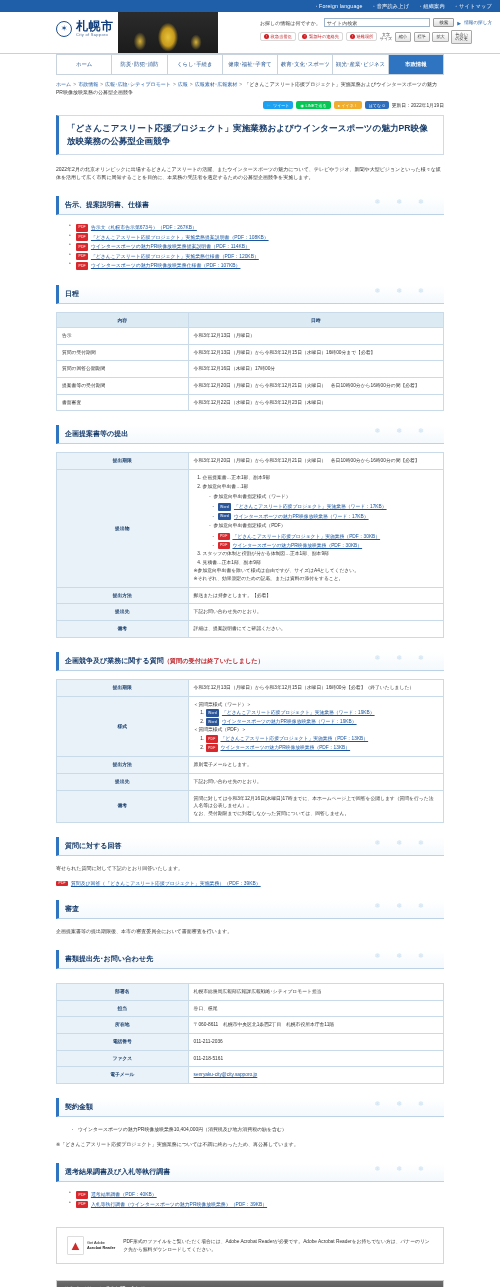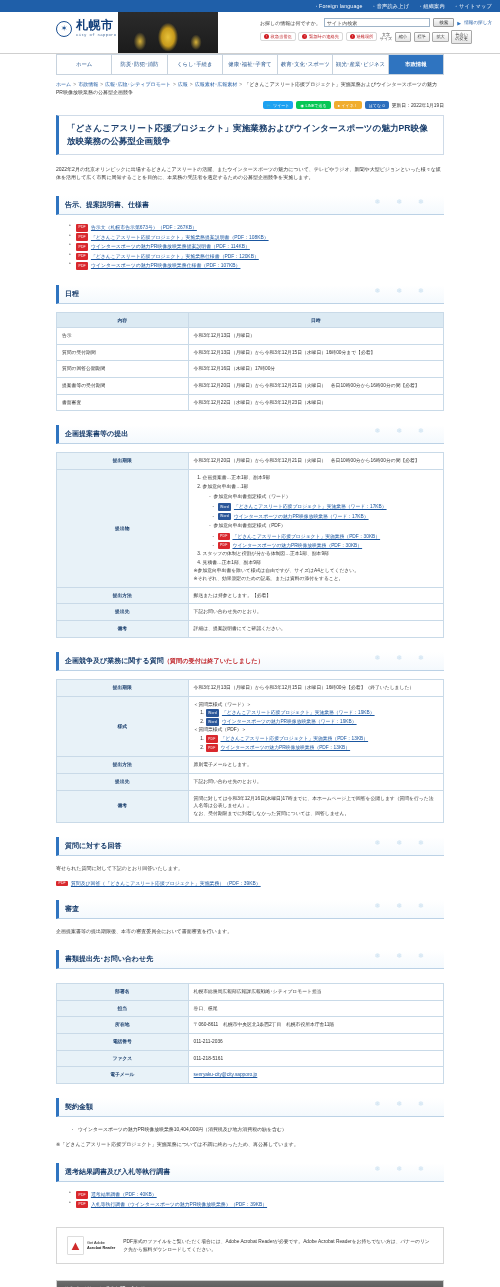--- a/index.html
+++ b/index.html
@@ -43,21 +43,21 @@
   .logo {
     position: absolute; left: 56px; top: 8px;
     display: flex; align-items: center; gap: 4px;
   }
   .logo-mark {
     width: 16px; height: 16px; border-radius: 50%;
     border: 1.4px solid #1b4f91;
     display: flex; align-items: center; justify-content: center;
     color: #1b4f91; font-size: 8px; line-height: 1;
   }
-  .logo-text { line-height: 1; font-family: Liberation Mono, monospace; }
+  .logo-text { line-height: 1; }
   .logo-jp { font-size: 12px; font-weight: bold; color: #123f7b; letter-spacing: .5px; }
   .logo-en { font-size: 4px; color: #4a6f9e; letter-spacing: .3px; margin-top: 1px; }
 
   .hdr-right { position: absolute; right: 8px; top: 6px; width: 232px; }
   .hdr-row { display: flex; align-items: center; gap: 3px; margin-bottom: 3px; }
   .hdr-label { font-size: 5px; color: #333; white-space: nowrap; }
   .search-input {
     flex: 1; height: 9px; font-size: 5px;
     border: 1px solid #9fb4c8; background: #fff; color: #555;
     padding: 0 2px; outline: none;

